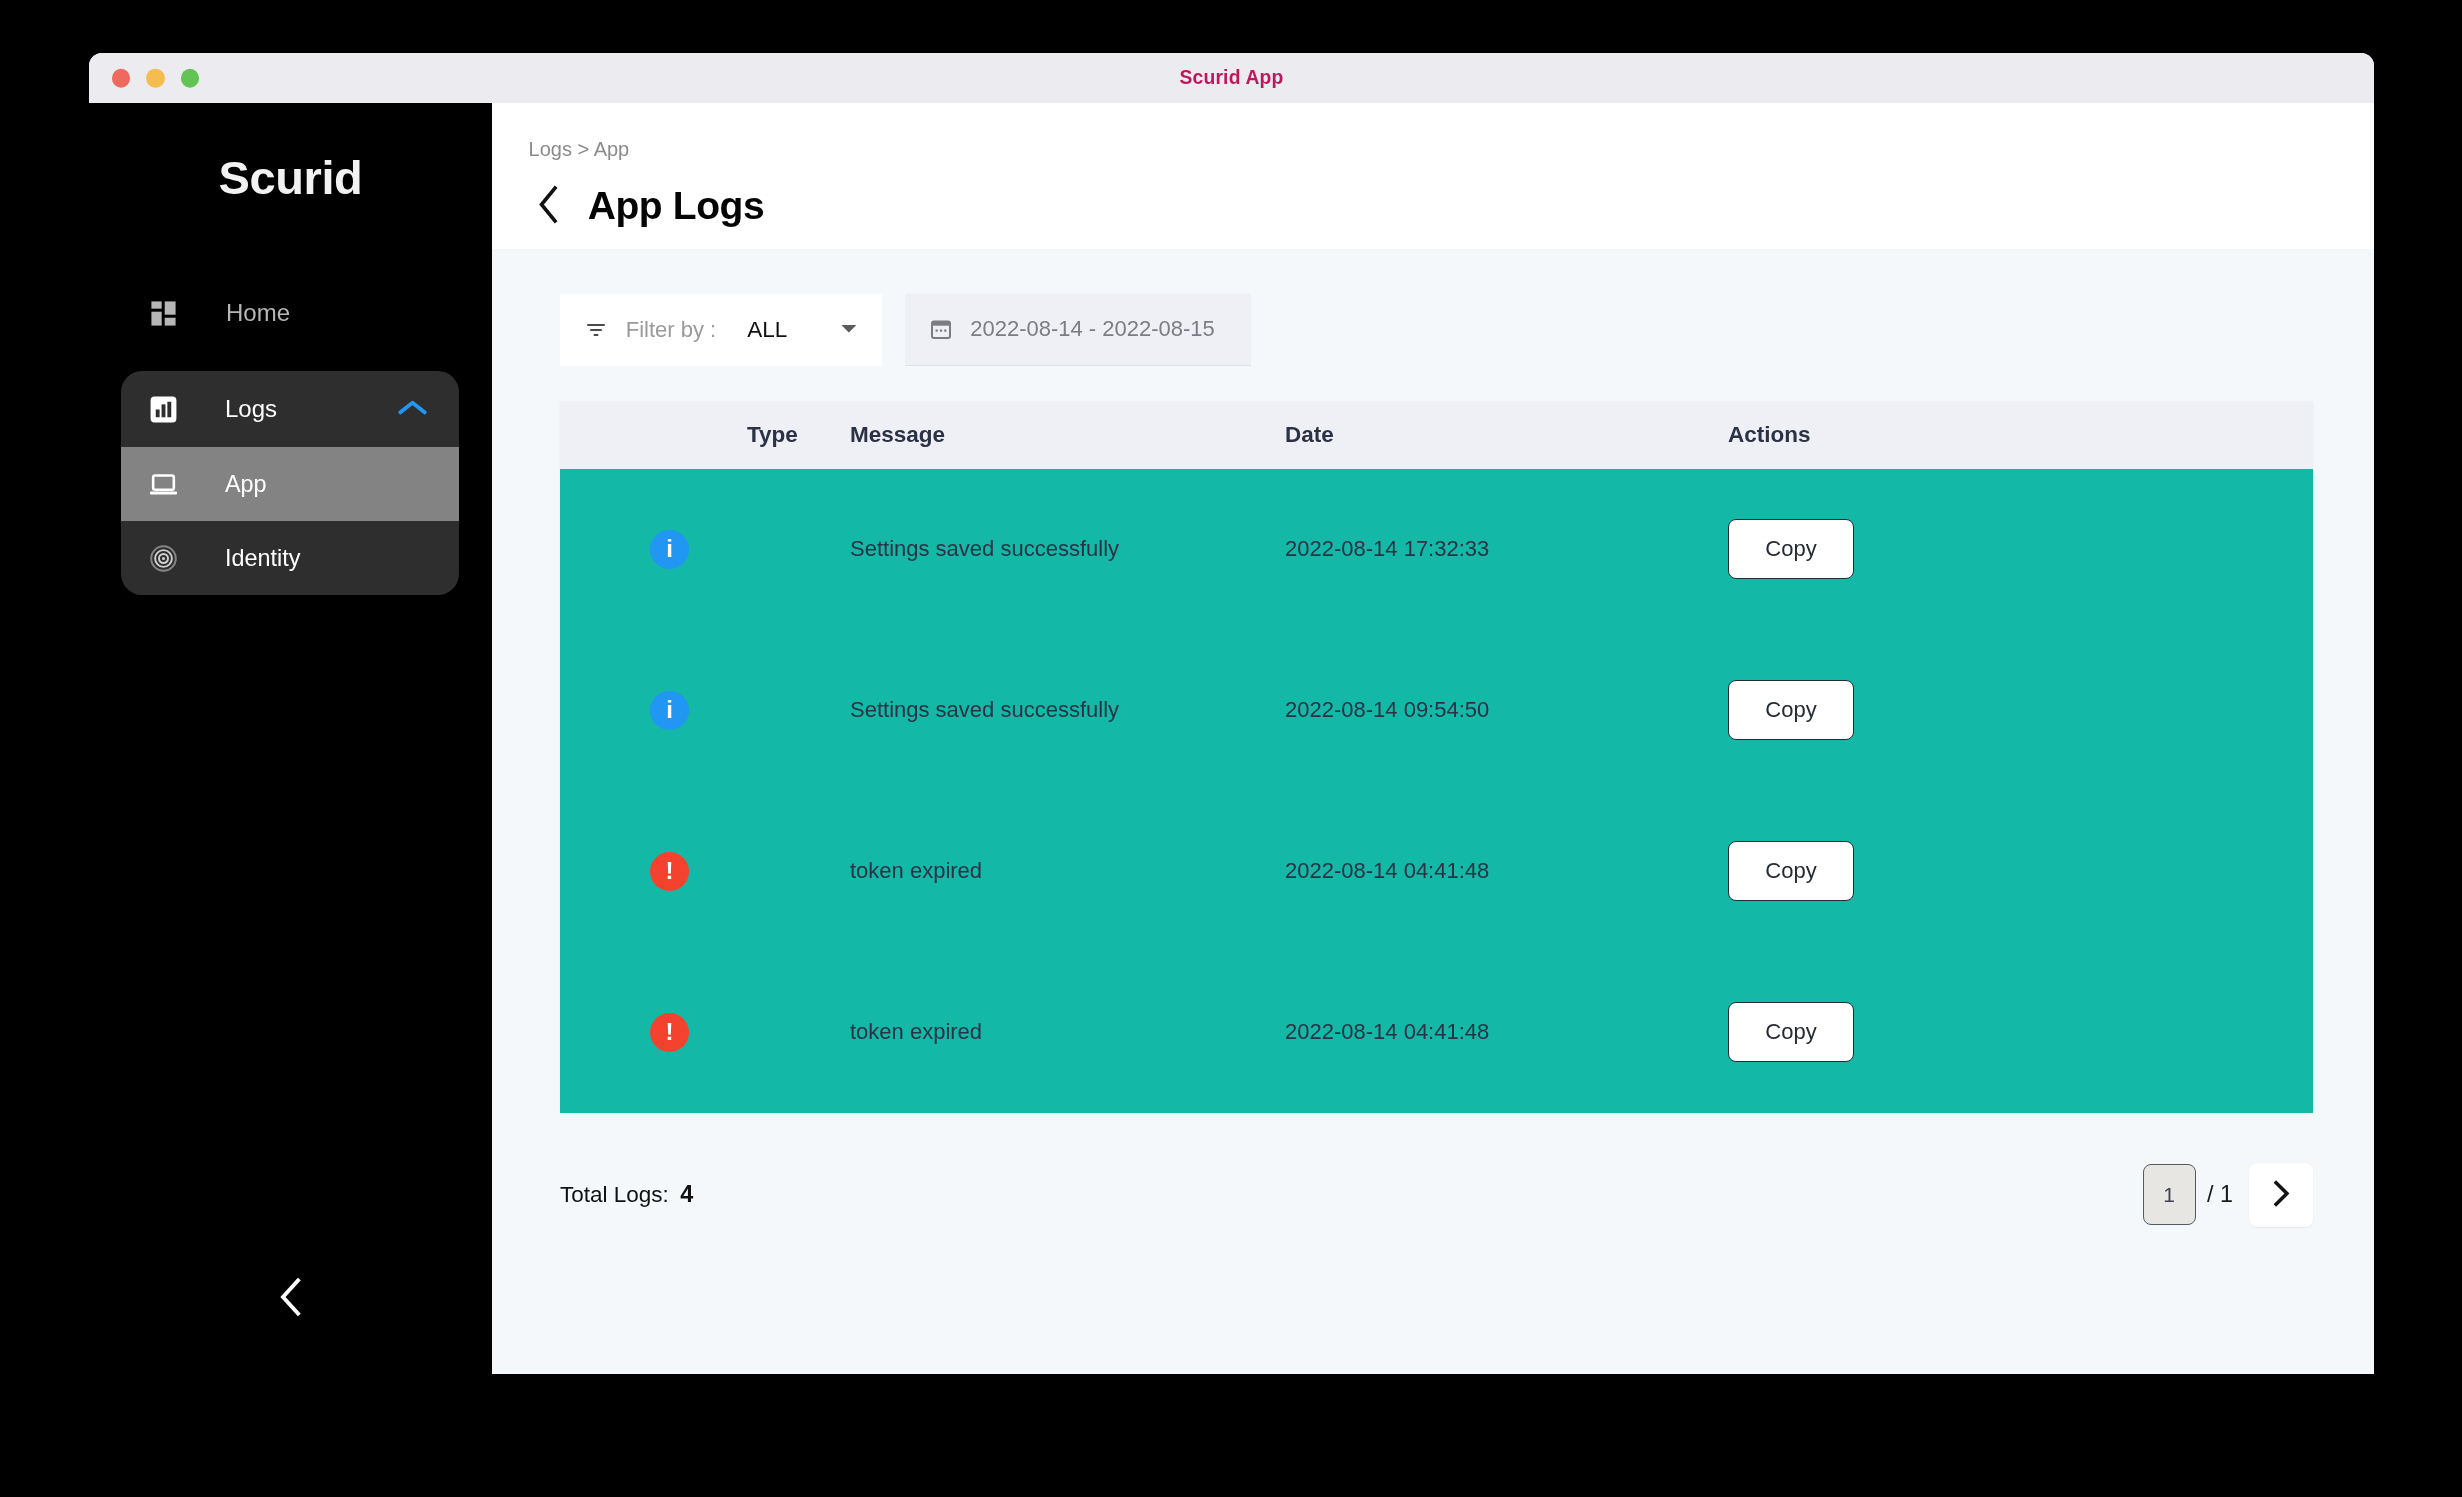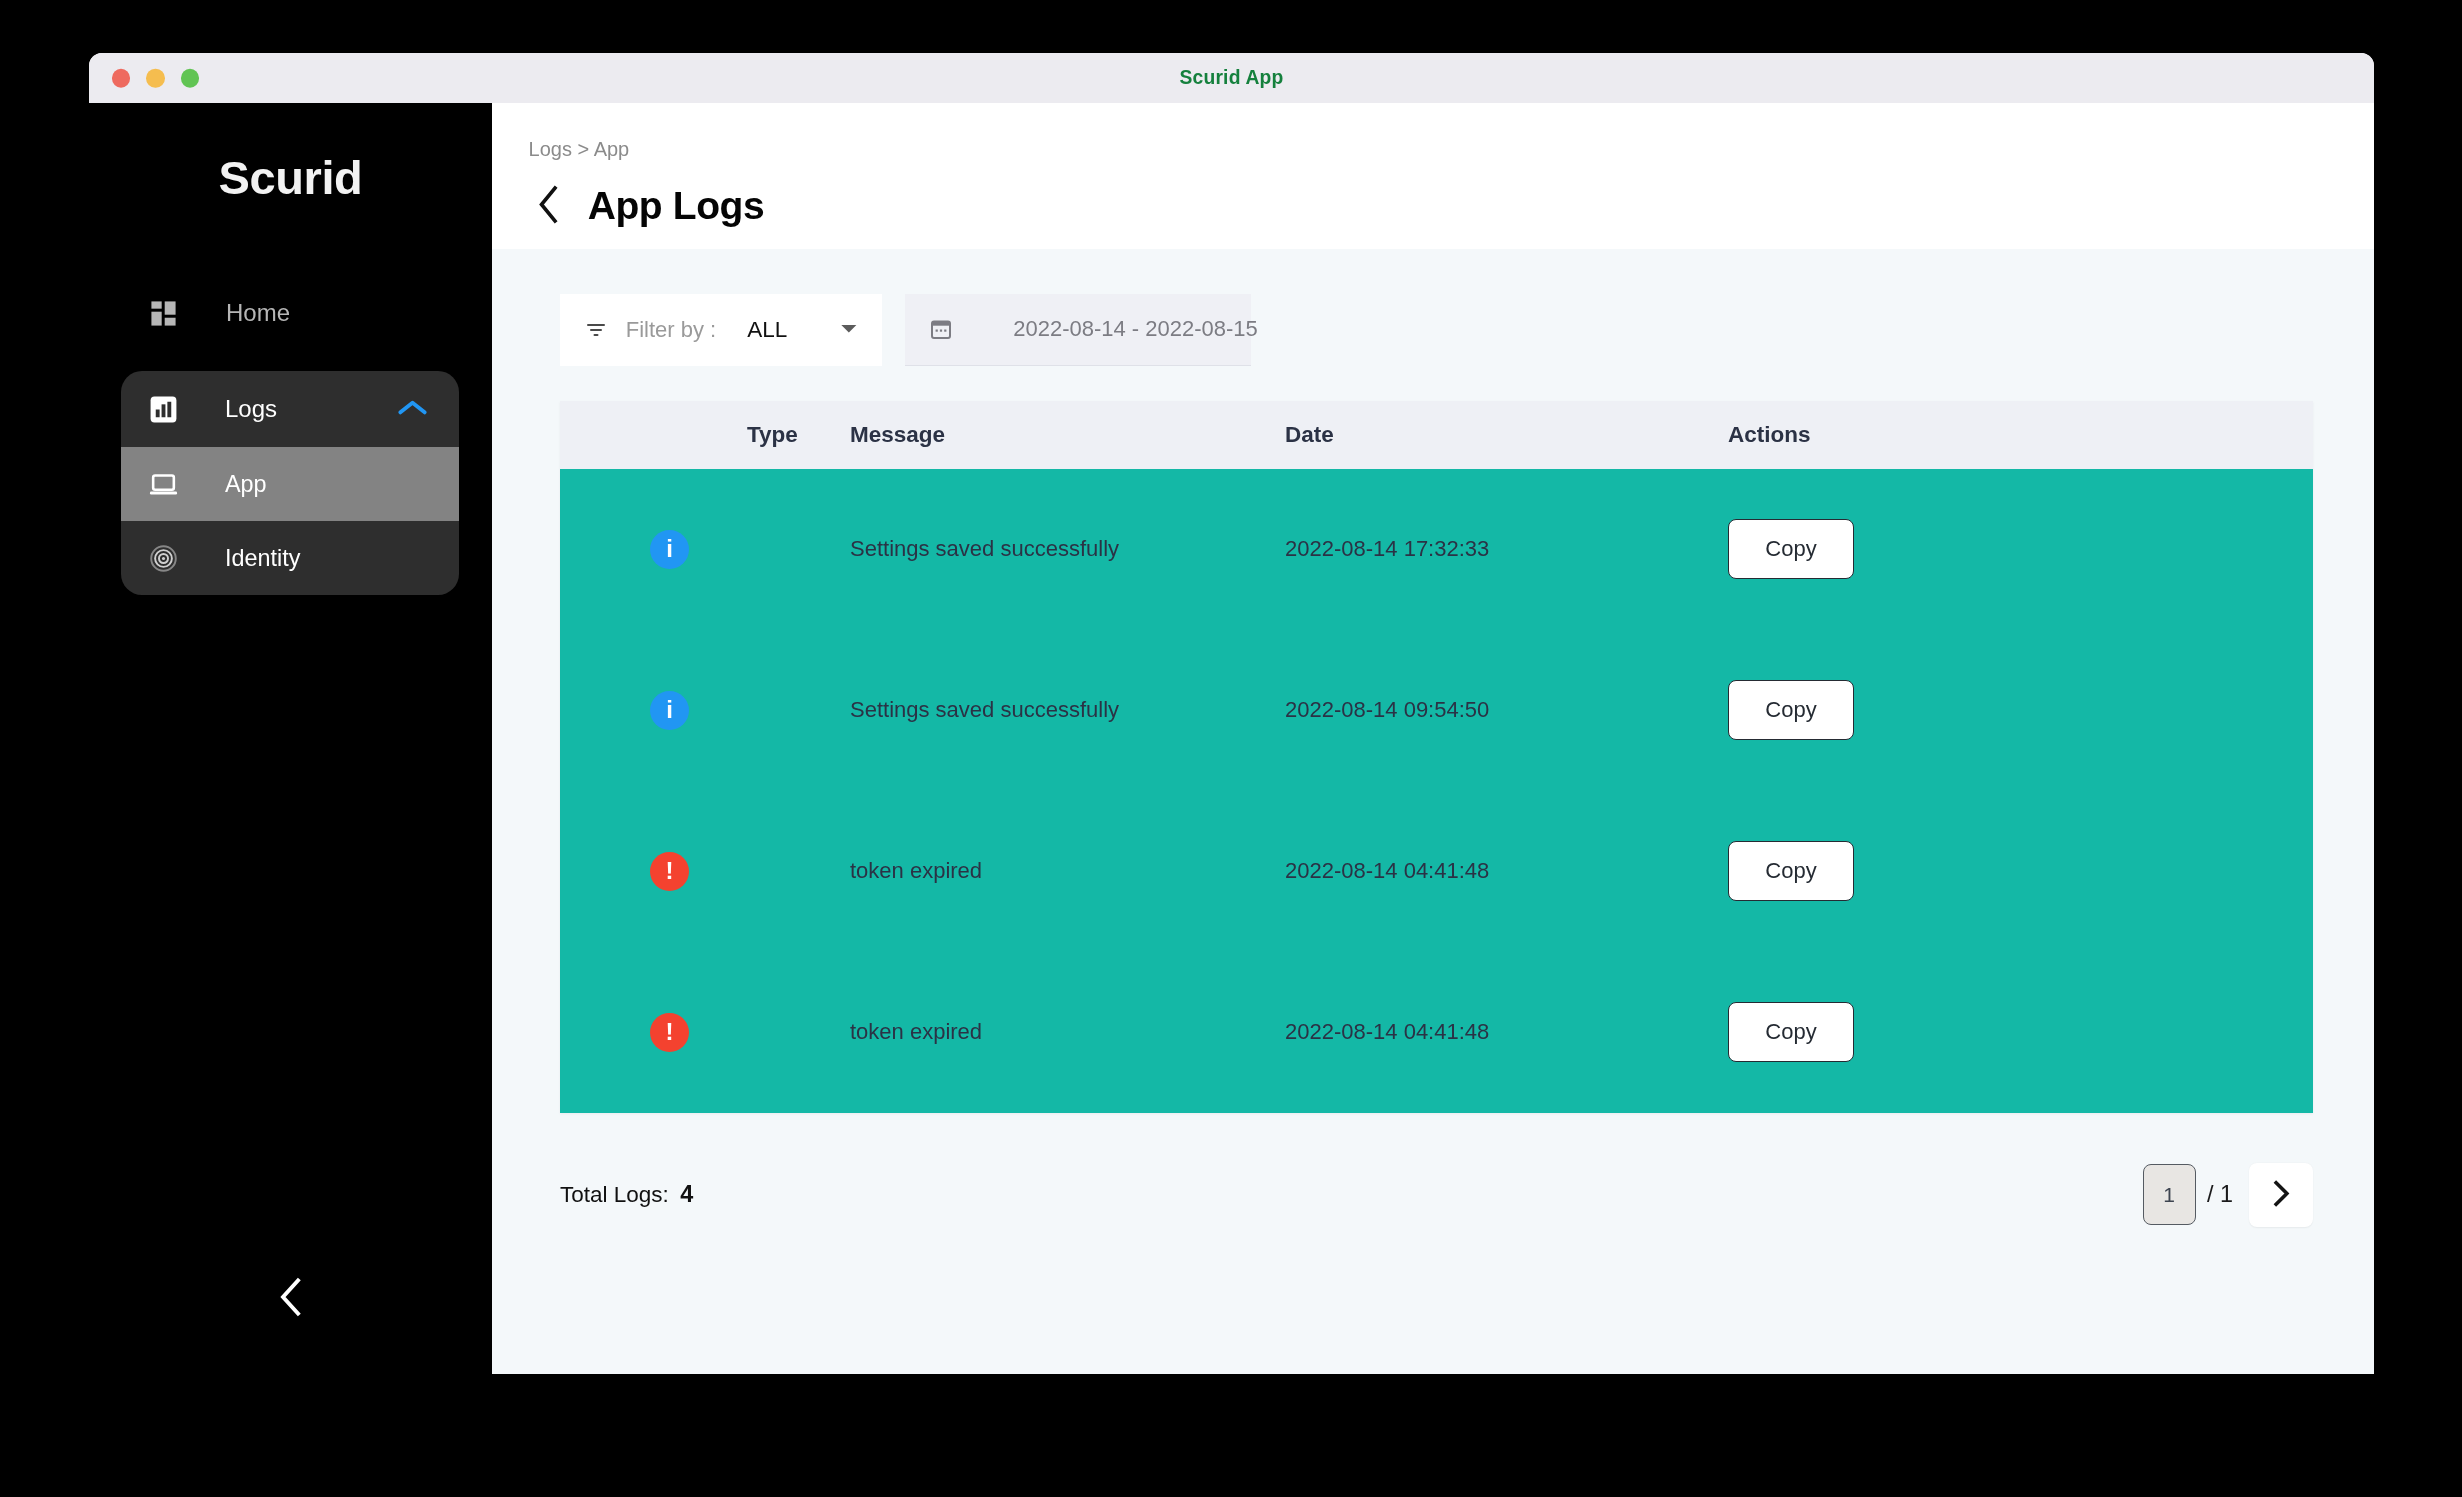--- a/index.html
+++ b/index.html
@@ -38,21 +38,21 @@
   }
   .dot { width:18.5px; height:18.5px; border-radius:50%; }
   .dot.red    { background:#ee6a5f; }
   .dot.yellow { background:#f5bd4f; }
   .dot.green  { background:#61c454; }
   .win-title {
     width:100%;
     text-align:center;
     font-size:19.3px;
     font-weight:bold;
-    color:#15803d;
+    color:#be185d;
     letter-spacing:0.2px;
   }
 
   .body-row { flex:1; display:flex; min-height:0; }
 
   
   .sidebar {
     width:403px;
     background:#000000;
     flex:0 0 403px;
@@ -189,21 +189,20 @@
 
   .date-range {
     background:#eff0f5;
     width:346px;
     height:72px;
     display:flex;
     align-items:center;
     padding:0 24px;
     border-bottom:1.6px solid #dfe1e8;
     cursor:pointer;
-    gap:43px;
   }
   .cal-icon { margin-right:17.7px; display:flex; }
   .date-text { font-size:22px; color:#7c7c83; white-space:nowrap; }
 
   
   .table-card {
     margin-top:35px;
     background:#14b8a6;
     box-shadow:0 0.8px 2.4px rgba(0,0,0,.05);
     overflow:hidden;

